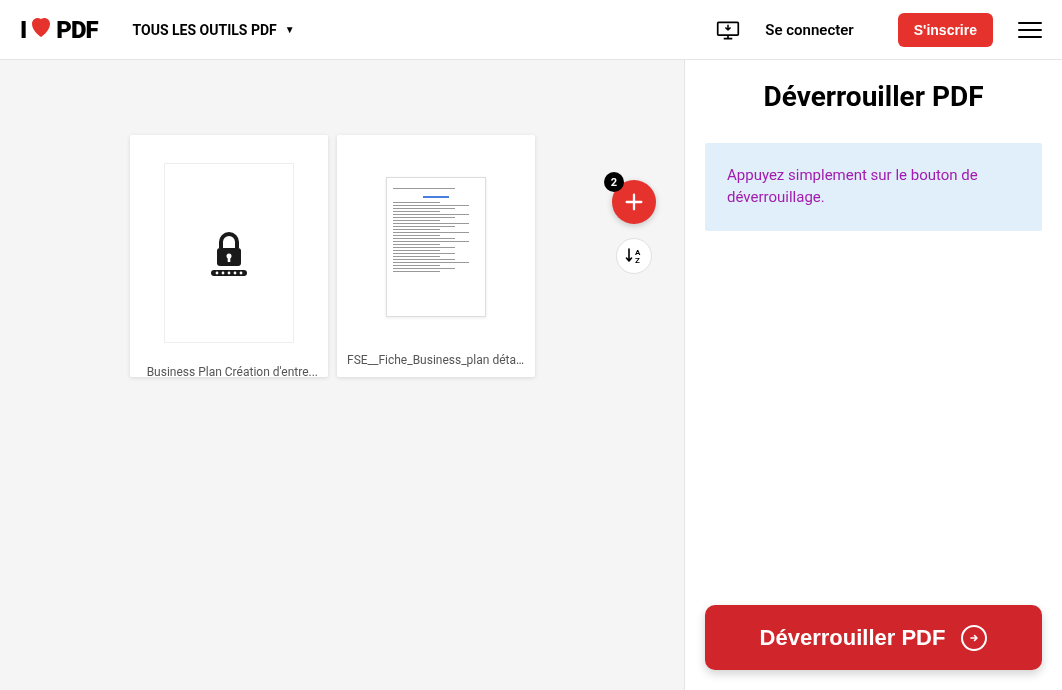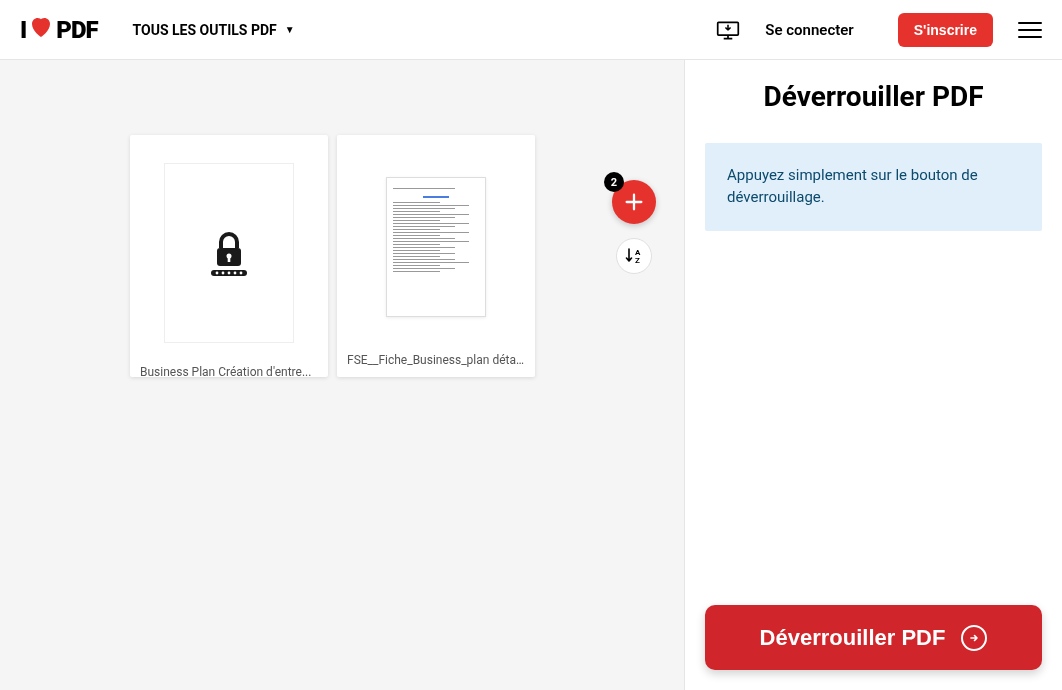--- a/index.html
+++ b/index.html
@@ -21,39 +21,39 @@
 
 .main { display: flex; height: 630px; }
 .workspace { flex: 1; background: #f5f5f5; position: relative; padding: 75px 0 0 130px; }
 .sidebar { width: 378px; background: #fff; border-left: 1px solid #e5e5e5; display: flex; flex-direction: column; padding: 20px; position: relative; }
 
 
 .files { display: flex; gap: 9px; }
 .file-card { width: 198px; height: 242px; background: #fff; border-radius: 2px; box-shadow: 0 1px 4px rgba(0,0,0,0.12); display: flex; flex-direction: column; overflow: hidden; }
 .file-preview { flex: 1; display: flex; align-items: center; justify-content: center; padding: 28px 20px 14px; }
 .locked-box { width: 130px; height: 180px; background: #fff; border: 1px solid #eee; display: flex; align-items: center; justify-content: center; flex-direction: column; }
-.file-name { font-size: 12px; color: #555; padding: 8px 10px 10px; white-space: nowrap; overflow: hidden; text-overflow: ellipsis; text-align: left; }
+.file-name { font-size: 12px; color: #555; padding: 8px 10px 10px; white-space: nowrap; overflow: hidden; text-overflow: ellipsis; text-align: right; }
 .doc-preview { width: 100px; height: 140px; background: #fff; border: 1px solid #ddd; box-shadow: 0 1px 3px rgba(0,0,0,0.08); padding: 8px 6px; }
 .doc-line { height: 1px; background: #999; margin: 2px 0; }
 .doc-line.short { width: 55%; }
 .doc-line.med { width: 72%; }
 .doc-line.long { width: 88%; }
 .doc-line.space { background: transparent; height: 3px; }
 .doc-blue { height: 2px; width: 30%; background: #4a7de0; margin: 2px 0 4px 35%; }
 
 
 .float-btns { position: absolute; top: 120px; right: 28px; display: flex; flex-direction: column; gap: 14px; align-items: center; }
 .add-btn { width: 44px; height: 44px; border-radius: 50%; background: #e5322d; display: flex; align-items: center; justify-content: center; position: relative; cursor: pointer; box-shadow: 0 2px 6px rgba(0,0,0,0.2); }
 .add-btn svg { width: 22px; height: 22px; }
 .badge { position: absolute; top: -8px; left: -8px; width: 20px; height: 20px; border-radius: 50%; background: #000; color: #fff; font-size: 11px; font-weight: 700; display: flex; align-items: center; justify-content: center; }
 .sort-btn { width: 36px; height: 36px; border-radius: 50%; background: #fff; border: 1px solid #e0e0e0; display: flex; align-items: center; justify-content: center; cursor: pointer; font-size: 13px; font-weight: 700; }
 
 
 .panel-title { font-size: 28px; font-weight: 700; text-align: center; margin-bottom: 30px; }
-.hint-box { background: #e1effa; color: #0c4a6e; padding: 22px 22px; font-size: 15px; line-height: 1.45; border-radius: 2px; }
+.hint-box { background: #e1effa; color: #a21caf; padding: 22px 22px; font-size: 15px; line-height: 1.45; border-radius: 2px; }
 .sidebar-spacer { flex: 1; }
 .unlock-btn { background: #d0252b; color: #fff; border: none; border-radius: 10px; height: 65px; font-size: 22px; font-weight: 700; display: flex; align-items: center; justify-content: center; gap: 16px; cursor: pointer; box-shadow: 0 4px 10px rgba(0,0,0,0.18); }
 .unlock-btn .arrow-circle { width: 26px; height: 26px; border: 2px solid #fff; border-radius: 50%; display: flex; align-items: center; justify-content: center; }
 </style>
 </head>
 <body>
 
 <div class="header">
   <div class="logo">
     <span>I</span>

